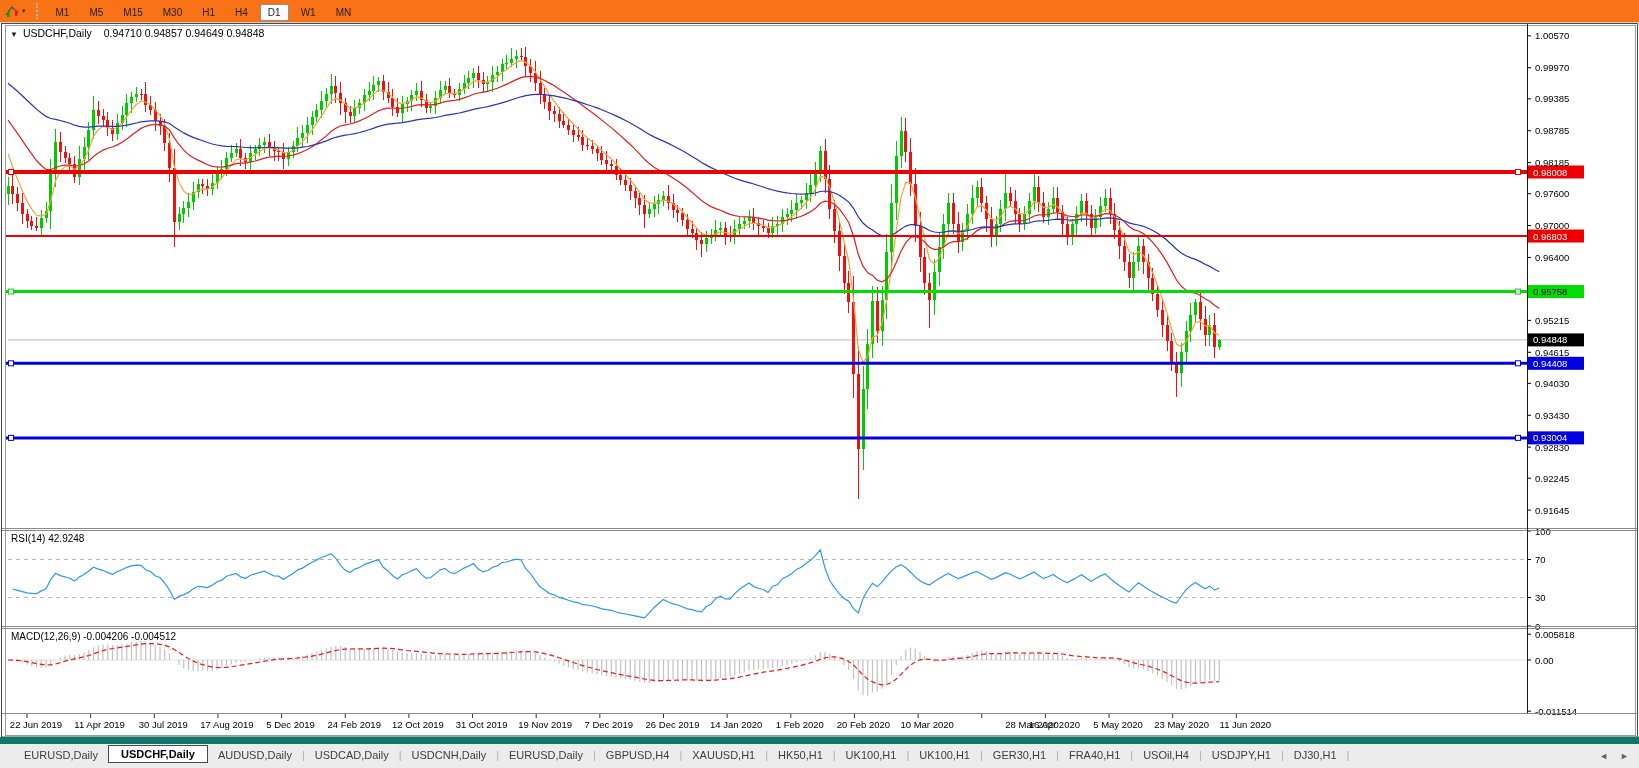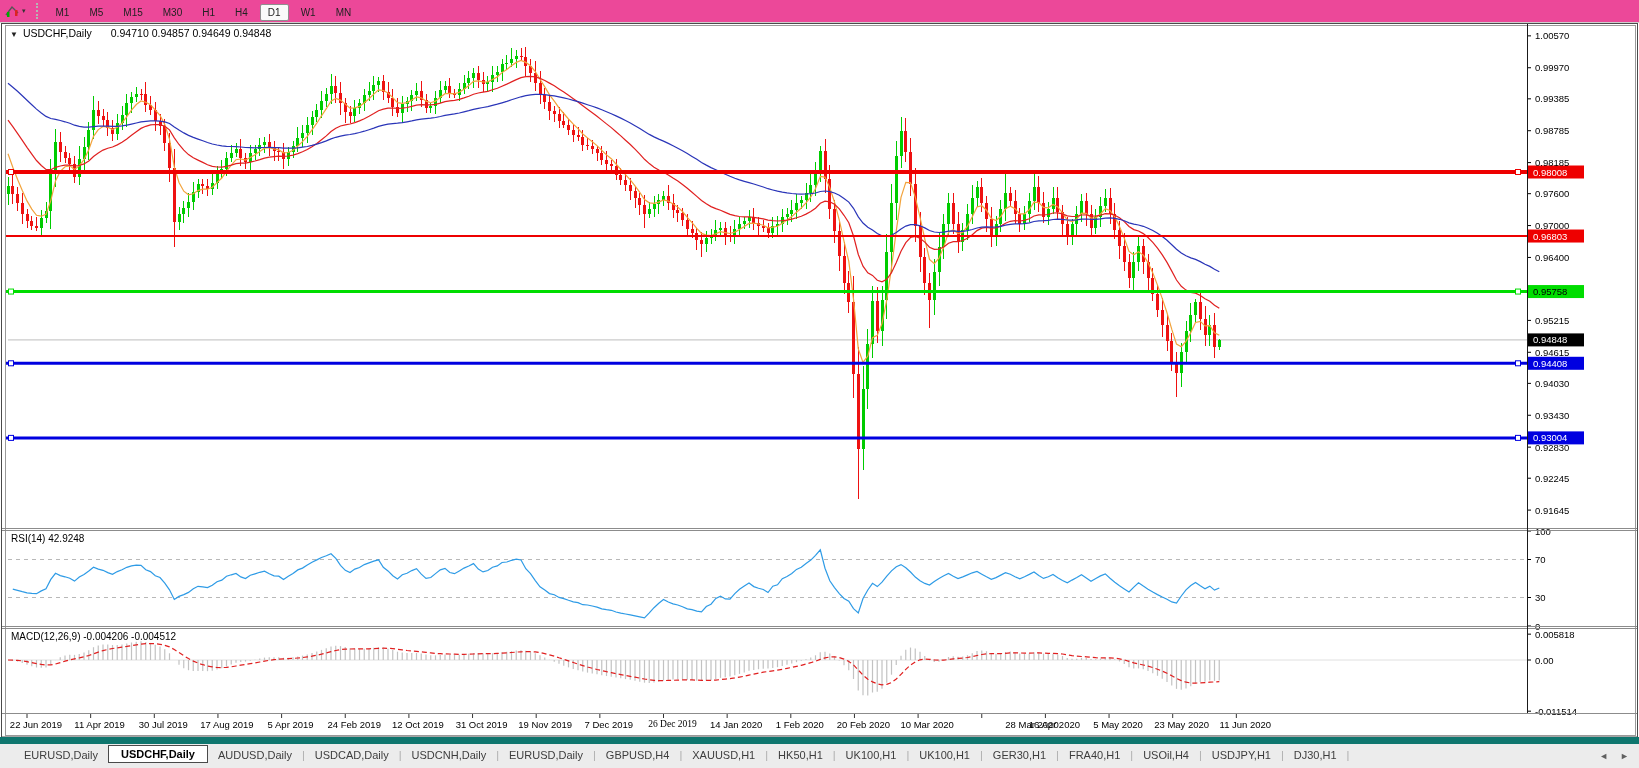--- a/index.html
+++ b/index.html
@@ -1,32 +1,32 @@
 <!DOCTYPE html>
 <html><head>
 <meta charset="utf-8">
 <style>
   html,body{margin:0;padding:0;background:#d8d8d8;}
   #screen{position:relative;width:1639px;height:768px;overflow:hidden;background:#ffffff;
           font-family:"Liberation Sans",sans-serif;-webkit-font-smoothing:antialiased;}
   #chart-svg{position:absolute;left:0;top:0;}
   
-  .toolbar{position:absolute;left:0;top:0;width:1639px;height:22px;background:#ec4899;
+  .toolbar{position:absolute;left:0;top:0;width:1639px;height:22px;background:#f97316;
            border-bottom:1px solid #cfcfcf;display:flex;align-items:center;z-index:5;}
   .icon-btn{display:flex;align-items:center;gap:2px;padding:1px 4px;margin-left:1px;cursor:default;}
   .caret{font-size:7px;color:#333;}
   .grip{height:16px;border-left:2px dotted #b5b5b5;margin:0 8px 0 6px;}
   .tf-btn{background:transparent;border:1px solid transparent;border-radius:2px;
           font-family:"Liberation Sans",sans-serif;font-size:10px;color:#222;
           padding:2px 7px;margin:0 2px;cursor:default;}
   .tf-btn.active{background:#fafafa;border-color:#8f8f8f;}
   
   .chart-title{position:absolute;left:10px;top:27px;font-size:10.5px;color:#000;z-index:3;white-space:pre;}
   .chart-title .arrow{font-size:8px;color:#222;margin-right:5px;}
-  .chart-title .ohlc{margin-left:19px;}
+  .chart-title .ohlc{margin-left:12px;}
   .ind-label{position:absolute;font-size:10px;color:#000;z-index:3;}
   #rsi-label{left:11px;top:533px;}
   #macd-label{left:11px;top:631px;}
   #date-axis{position:absolute;left:0;top:714px;width:1527px;height:23px;z-index:3;}
   .date-label{position:absolute;top:5px;transform:translateX(-50%);font-size:9.5px;color:#000;white-space:nowrap;padding-left:18px;}
   
   .tabstrip{position:absolute;left:0;top:737px;width:1639px;height:31px;background:#ececec;
             border-top:7px solid #0f766e;display:flex;align-items:flex-start;z-index:5;}
   .tabs-row{display:flex;align-items:center;margin-left:14px;padding-top:2px;}
   .tab{font-size:11px;color:#3d3d3d;padding:3px 10px;white-space:nowrap;cursor:default;}
@@ -956,27 +956,27 @@
   <div class="chart-title"><span class="arrow">▼</span><span>USDCHF,Daily</span><span class="ohlc">0.94710 0.94857 0.94649 0.94848</span></div>
 
   <div class="ind-label" id="rsi-label">RSI(14) 42.9248</div>
   <div class="ind-label" id="macd-label">MACD(12,26,9) -0.004206 -0.004512</div>
 
   <div id="date-axis">
       <span class="date-label" style="left: 27px;">22 Jun 2019</span>
       <span class="date-label" style="left: 90.65px;">11 Apr 2019</span>
       <span class="date-label" style="left: 154.3px;">30 Jul 2019</span>
       <span class="date-label" style="left: 217.95px;">17 Aug 2019</span>
-      <span class="date-label" style="left: 281.6px;">5 Apr 2019</span>
+      <span class="date-label" style="left: 281.6px;">5 Dec 2019</span>
       <span class="date-label" style="left: 345.25px;">24 Feb 2019</span>
       <span class="date-label" style="left: 408.9px;">12 Oct 2019</span>
       <span class="date-label" style="left: 472.55px;">31 Oct 2019</span>
       <span class="date-label" style="left: 536.2px;">19 Nov 2019</span>
       <span class="date-label" style="left: 599.85px;">7 Dec 2019</span>
-      <span class="date-label" style="left: 663.5px; font-family: Liberation Serif, serif;">26 Dec 2019</span>
+      <span class="date-label" style="left: 663.5px;">26 Dec 2019</span>
       <span class="date-label" style="left: 727.15px;">14 Jan 2020</span>
       <span class="date-label" style="left: 790.8px;">1 Feb 2020</span>
       <span class="date-label" style="left: 854.45px;">20 Feb 2020</span>
       <span class="date-label" style="left: 918.1px;">10 Mar 2020</span>
       <span class="date-label" style="left: 1023px;">28 Mar 2020</span>
       <span class="date-label" style="left: 1045.4px;">16 Apr 2020</span>
       <span class="date-label" style="left: 1109.05px;">5 May 2020</span>
       <span class="date-label" style="left: 1172.7px;">23 May 2020</span>
       <span class="date-label" style="left: 1236.35px;">11 Jun 2020</span>
     </div>

